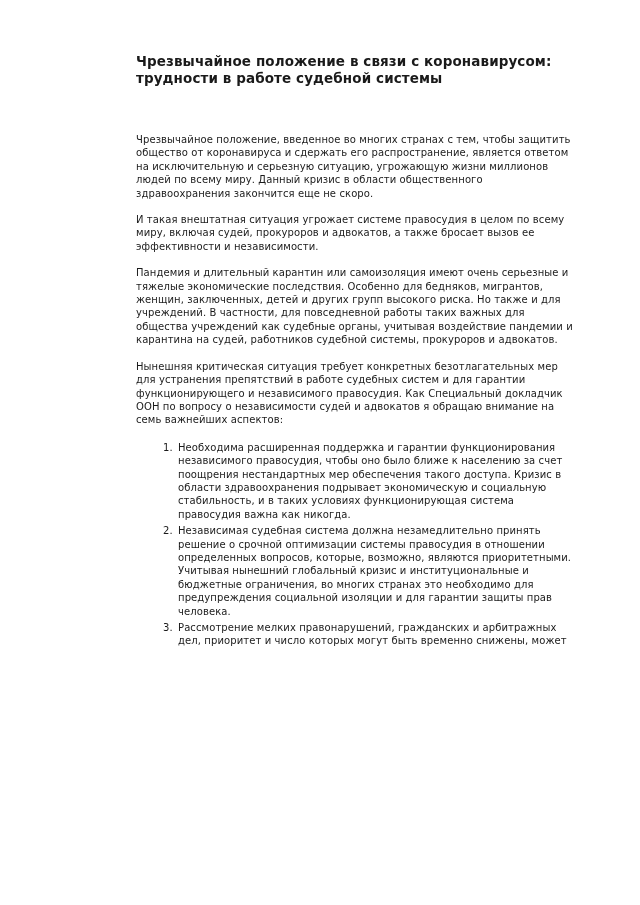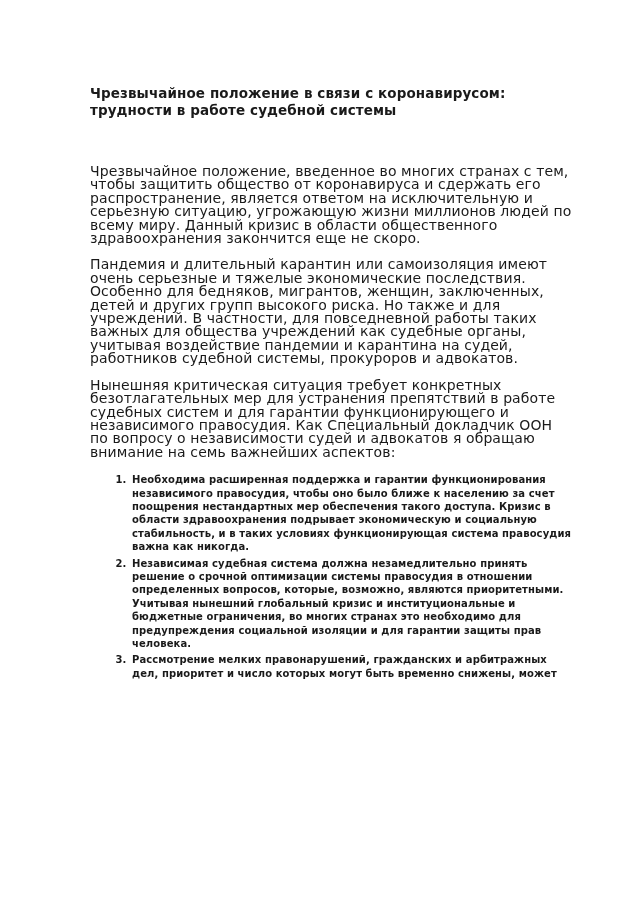--- a/index.html
+++ b/index.html
@@ -11,60 +11,61 @@
     color: #1a1a1a;
   }
   .page {
     width: 640px;
     height: 905px;
     background: #ffffff;
     overflow: hidden;
     position: relative;
   }
   .content {
-    padding: 85px 66px 0 90px;
+    padding: 53px 66px 0 90px;
+    margin-left: 46px;
   }
   h1.doc-title {
     font-size: 13.5px;
     font-weight: bold;
     line-height: 17px;
     color: #1a1a1a;
     margin-bottom: 46px;
     letter-spacing: 0.1px;
   }
   p.doc-para {
-    font-size: 14px;
+    font-size: 10px;
     line-height: 13.4px;
     margin-bottom: 13px;
     color: #1a1a1a;
     letter-spacing: 0.1px;
   }
   ol.doc-list {
     margin-top: 14px;
     padding-left: 40px;
   }
   ol.doc-list li {
     font-size: 10px;
     line-height: 13.4px;
     margin-bottom: 3px;
     padding-left: 2px;
     color: #1a1a1a;
     letter-spacing: 0.1px;
-    font-weight: bold;
   }
 </style>
 </head>
 <body>
 
 <div class="page">
   <div class="content">
     <h1 class="doc-title">Чрезвычайное положение в связи с коронавирусом: трудности в работе судебной системы</h1>
 
     <p class="doc-para">Чрезвычайное положение, введенное во многих странах с тем, чтобы защитить общество от коронавируса и сдержать его распространение, является ответом на исключительную и серьезную ситуацию, угрожающую жизни миллионов людей по всему миру. Данный кризис в области общественного здравоохранения закончится еще не скоро.</p>
 
+    <p class="doc-para">И такая внештатная ситуация угрожает системе правосудия в целом по всему миру, включая судей, прокуроров и адвокатов, а также бросает вызов ее эффективности и независимости.</p>
 
     <p class="doc-para">Пандемия и длительный карантин или самоизоляция имеют очень серьезные и тяжелые экономические последствия. Особенно для бедняков, мигрантов, женщин, заключенных, детей и других групп высокого риска. Но также и для учреждений. В частности, для повседневной работы таких важных для общества учреждений как судебные органы, учитывая воздействие пандемии и карантина на судей, работников судебной системы, прокуроров и адвокатов.</p>
 
 
     <p class="doc-para">Нынешняя критическая ситуация требует конкретных безотлагательных мер для устранения препятствий в работе судебных систем и для гарантии функционирующего и независимого правосудия. Как Специальный докладчик ООН по вопросу о независимости судей и адвокатов я обращаю внимание на семь важнейших аспектов:</p>
 
     <ol class="doc-list">
       <li>Необходима расширенная поддержка и гарантии функционирования независимого правосудия, чтобы оно было ближе к населению за счет поощрения нестандартных мер обеспечения такого доступа. Кризис в области здравоохранения подрывает экономическую и социальную стабильность, и в таких условиях функционирующая система правосудия важна как никогда.</li>
       <li>Независимая судебная система должна незамедлительно принять решение о срочной оптимизации системы правосудия в отношении определенных вопросов, которые, возможно, являются приоритетными. Учитывая нынешний глобальный кризис и институциональные и бюджетные ограничения, во многих странах это необходимо для предупреждения социальной изоляции и для гарантии защиты прав человека.</li>
       <li>Рассмотрение мелких правонарушений, гражданских и арбитражных дел, приоритет и число которых могут быть временно снижены, может</li>

